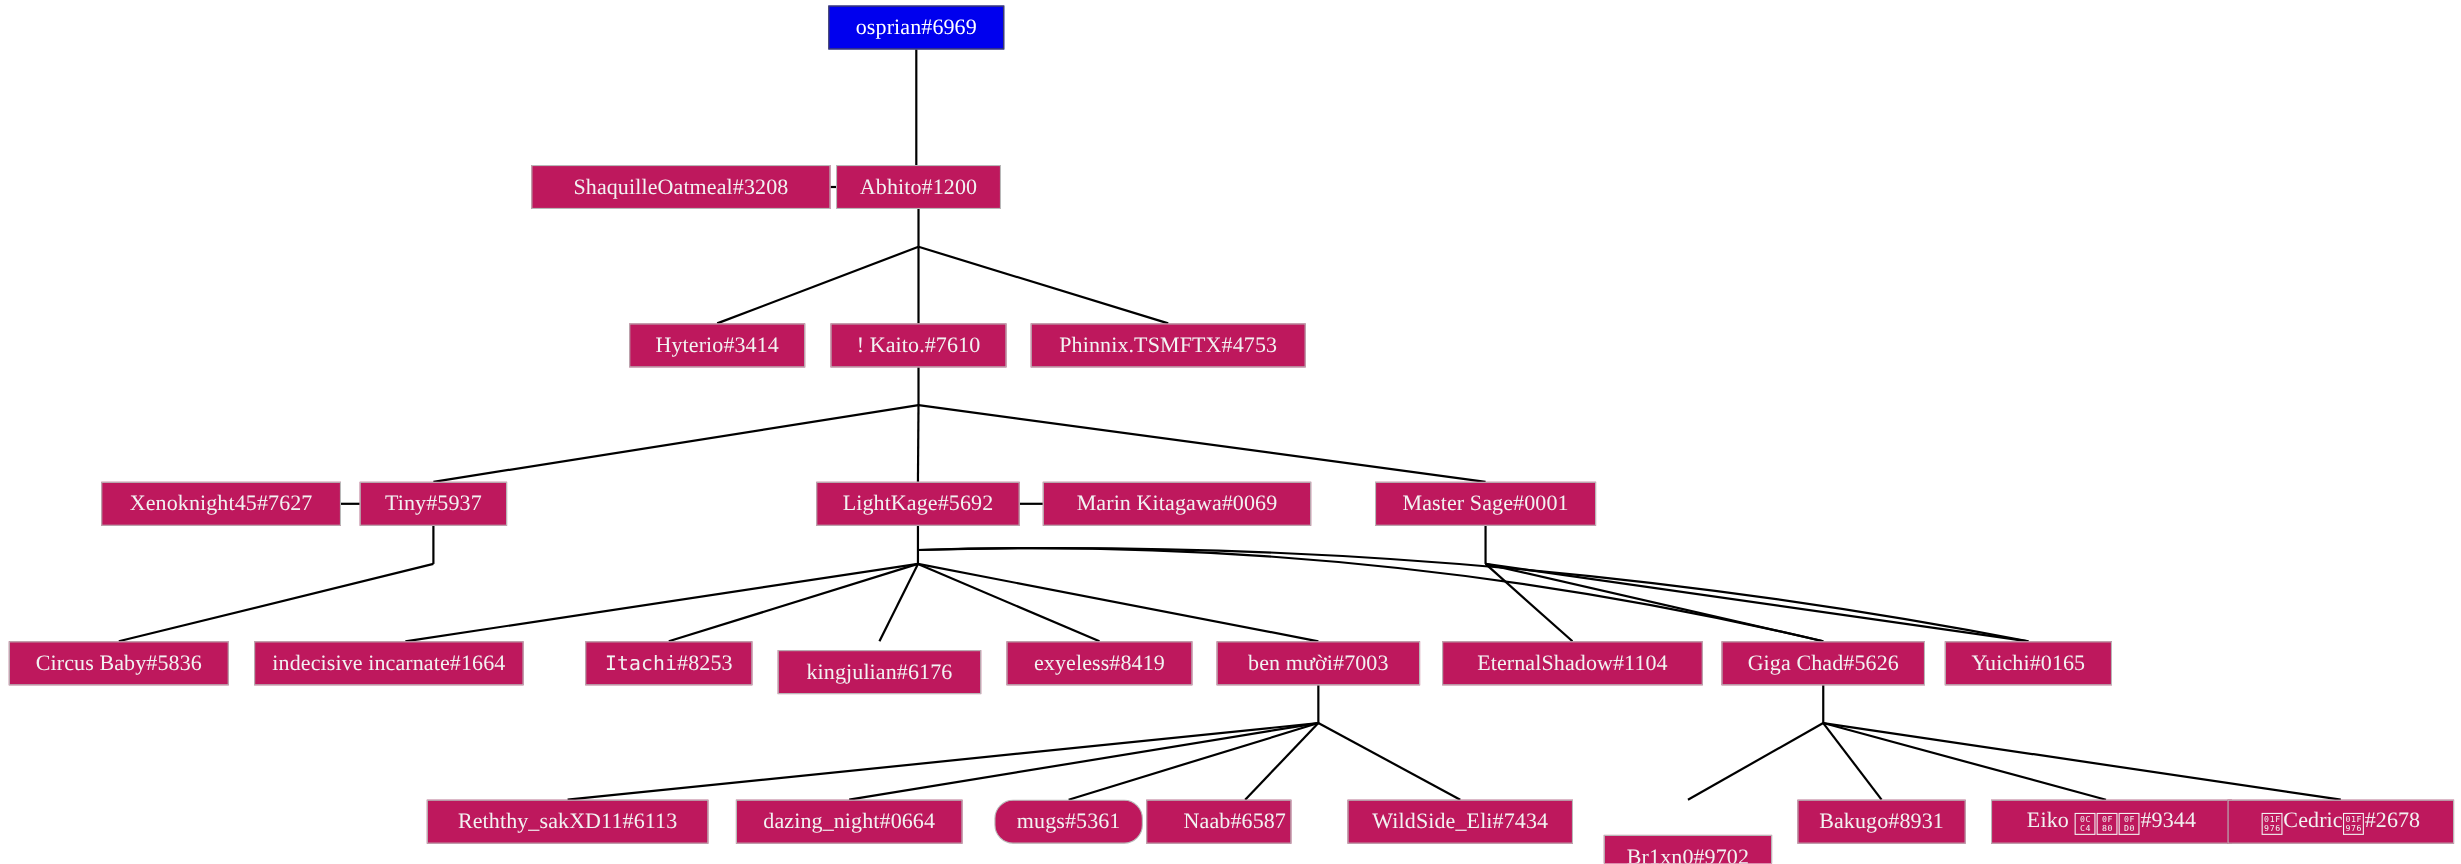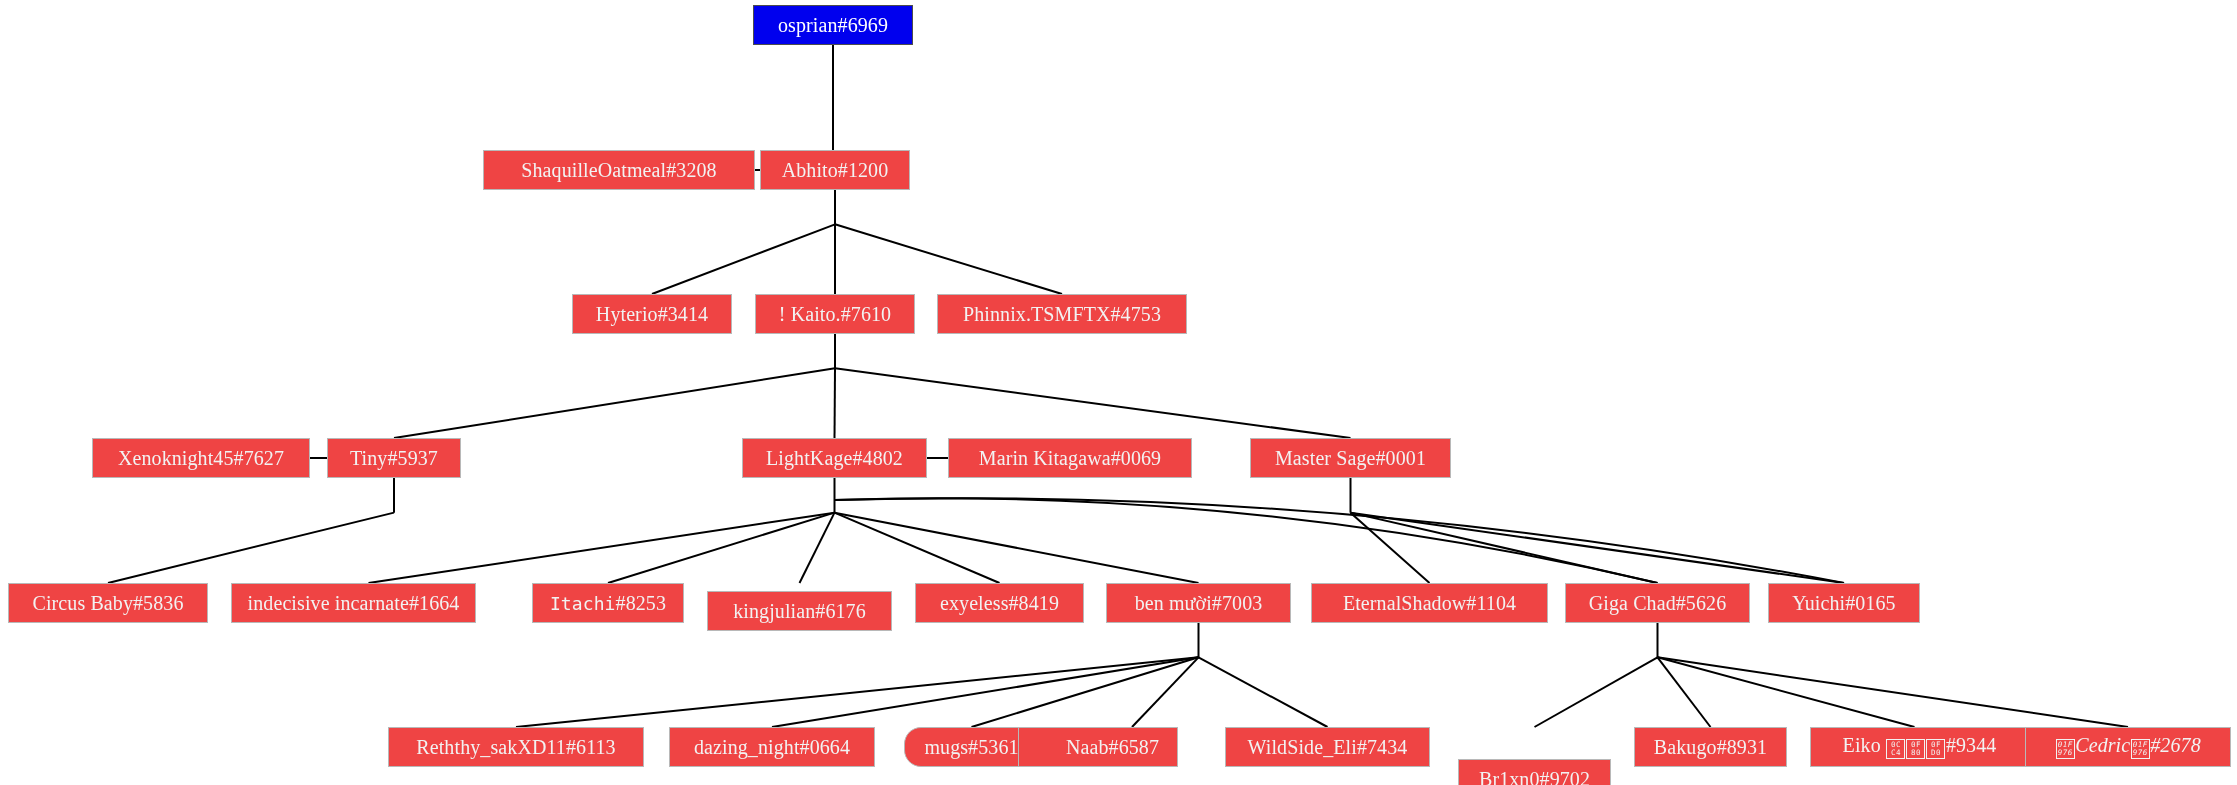--- a/index.html
+++ b/index.html
@@ -29,21 +29,21 @@
     display: block;
   }
   .edge-line {
     stroke: #000000;
     stroke-width: 2;
     fill: none;
   }
   .node-box {
     position: absolute;
     box-sizing: border-box;
-    background: #ef4444;
+    background: #be185d;
     border: 1px solid #b8b8b8;
     display: flex;
     align-items: center;
     justify-content: center;
     white-space: nowrap;
     overflow: hidden;
   }
   .node-label {
     color: #f2f2f2;
     font-family: "Liberation Serif", "DejaVu Serif", serif;
@@ -142,21 +142,21 @@
       <div class="node-box" style="left: 937px; top: 294px; width: 250px; height: 40px;">
         <span class="node-label">Phinnix.TSMFTX#4753</span>
       </div>
       <div class="node-box" style="left: 92px; top: 438px; width: 218px; height: 40px;">
         <span class="node-label">Xenoknight45#7627</span>
       </div>
       <div class="node-box" style="left: 327px; top: 438px; width: 134px; height: 40px;">
         <span class="node-label">Tiny#5937</span>
       </div>
       <div class="node-box" style="left: 742px; top: 438px; width: 185px; height: 40px;">
-        <span class="node-label">LightKage#4802</span>
+        <span class="node-label">LightKage#5692</span>
       </div>
       <div class="node-box" style="left: 948px; top: 438px; width: 244px; height: 40px;">
         <span class="node-label">Marin Kitagawa#0069</span>
       </div>
       <div class="node-box" style="left: 1250px; top: 438px; width: 201px; height: 40px;">
         <span class="node-label">Master Sage#0001</span>
       </div>
       <div class="node-box" style="left: 8px; top: 583px; width: 200px; height: 40px;">
         <span class="node-label">Circus Baby#5836</span>
       </div>
@@ -186,32 +186,32 @@
       </div>
       <div class="node-box" style="left: 388px; top: 727px; width: 256px; height: 40px;">
         <span class="node-label">Reththy_sakXD11#6113</span>
       </div>
       <div class="node-box" style="left: 669px; top: 727px; width: 206px; height: 40px;">
         <span class="node-label">dazing_night#0664</span>
       </div>
       <div class="node-box" style="left: 904px; top: 727px; width: 135px; height: 40px; border-radius: 17px;">
         <span class="node-label">mugs#5361</span>
       </div>
-      <div class="node-box" style="left: 1018px; top: 727px; width: 160px; height: 40px; padding-left: 29px;">
+      <div class="node-box" style="left: 1042px; top: 727px; width: 132px; height: 40px; padding-left: 29px;">
         <span class="node-label">Naab#6587</span>
       </div>
       <div class="node-box" style="left: 1225px; top: 727px; width: 205px; height: 40px;">
         <span class="node-label">WildSide_Eli#7434</span>
       </div>
       <div class="node-box" style="left: 1458px; top: 727px; width: 153px; height: 40px; margin-top: 32px;">
         <span class="node-label">Br1xn0#9702</span>
       </div>
       <div class="node-box" style="left: 1634px; top: 727px; width: 153px; height: 40px;">
         <span class="node-label">Bakugo#8931</span>
       </div>
       <div class="node-box" style="left: 1810px; top: 727px; width: 219px; height: 40px;">
         <span class="node-label">Eiko <span class="tofu"><span>0C</span><span>C4</span></span><span class="tofu"><span>0F</span><span>80</span></span><span class="tofu"><span>0F</span><span>D0</span></span>#9344</span>
       </div>
-      <div class="node-box" style="left: 2025px; top: 727px; width: 206px; height: 40px; font-style: italic;">
+      <div class="node-box" style="left: 2025px; top: 727px; width: 206px; height: 40px;">
         <span class="node-label"><span class="tofu"><span>01F</span><span>976</span></span>Cedric<span class="tofu"><span>01F</span><span>976</span></span>#2678</span>
       </div>
     </div>
 </div>
 
 </body></html>

